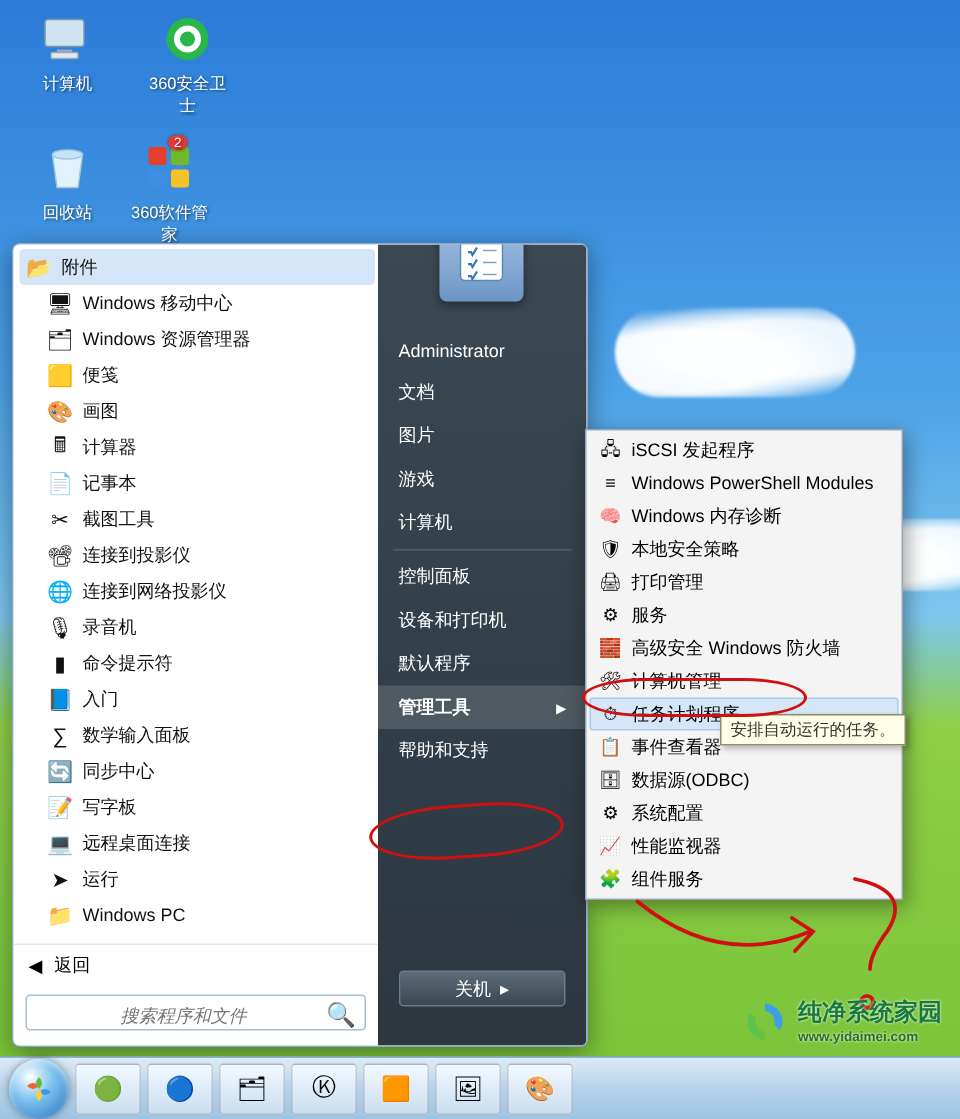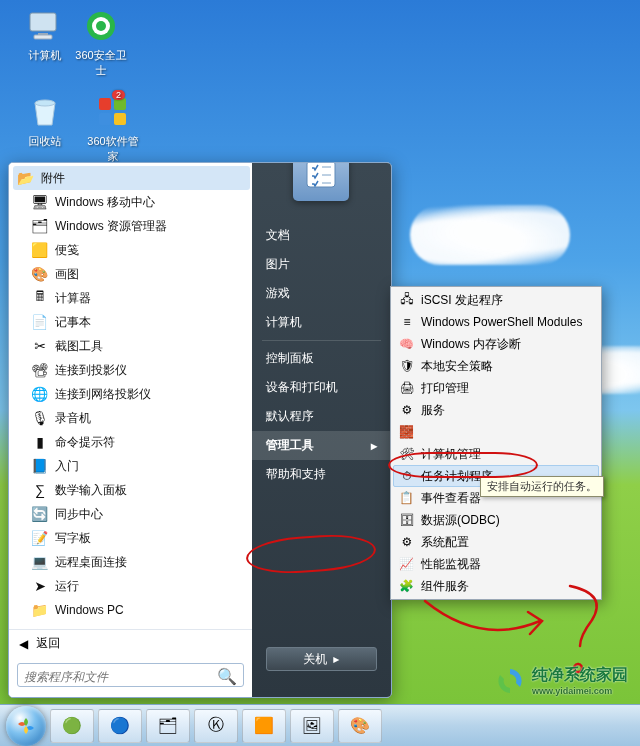--- a/index.html
+++ b/index.html
@@ -14,21 +14,21 @@
   
   .start-menu { position: absolute; left: 8px; bottom: 48px; width: 384px; height: 536px; background: #fff; border: 1px solid #8aa9cc; border-radius: 5px; box-shadow: 0 4px 18px rgba(0,0,0,.4); display: flex; overflow: hidden; }
   .sm-left { width: 244px; background: #fff; display: flex; flex-direction: column; }
   .sm-list { flex: 1; overflow: hidden; padding: 3px 2px 3px 4px; font-size: 12px; color: #111; }
   .sm-item { display: flex; align-items: center; height: 24px; padding: 0 4px; border-radius: 3px; cursor: pointer; }
   .sm-item:hover, .sm-item.hl { background: #d4e6f7; }
   .sm-item .mico { width: 18px; height: 18px; margin-right: 6px; display:flex; align-items:center; justify-content:center; font-size:14px; }
   .sm-folder { color: #f0b24b; }
   .sm-back { display:flex; align-items:center; gap:8px; padding:5px 10px; border-top:1px solid #e1e7ef; font-size:12px; cursor:pointer; }
   .sm-search { padding: 6px 8px 10px; }
-  .sm-search input { width: 100%; height: 24px; border: 1px solid #a7bdd6; border-radius: 3px; padding: 4px 22px 0 6px; font-size: 12px; color:#c2410c; font-style:italic; background: #fff; }
+  .sm-search input { width: 100%; height: 24px; border: 1px solid #a7bdd6; border-radius: 3px; padding: 4px 22px 0 6px; font-size: 12px; color:#c2410c; font-style:italic; background: #fff; text-align: center; }
   .sm-search .wrap { position:relative; }
   .sm-search .sico { position:absolute; right:6px; top:4px; color:#6a86a8; }
 
   .sm-right { width: 140px; background: linear-gradient(180deg,#3b4852 0%, #2c3740 100%); color:#fff; font-size:12px; position:relative; }
   .sm-avatar { position:absolute; top:-18px; left:50%; transform:translateX(-50%); width:56px; height:56px; border-radius:5px; background:linear-gradient(180deg,#a9c4e2,#6b96c6); display:flex; align-items:center; justify-content:center; box-shadow:0 2px 6px rgba(0,0,0,.4); }
   .sm-rlist { padding: 58px 0 0; }
   .sm-ritem { padding: 6px 14px; cursor:pointer; display:flex; align-items:center; justify-content:space-between; }
   .sm-ritem:hover, .sm-ritem.hl { background: rgba(255,255,255,.14); font-weight: bold; }
   .sm-sep { height:1px; margin:3px 10px; background: rgba(255,255,255,.15); }
   .sm-shut { position:absolute; bottom:26px; left:14px; right:14px; height:24px; background:linear-gradient(180deg,#5c6b77,#3c4750); border:1px solid #6b7a86; border-radius:3px; color:#fff; font-size:12px; display:flex; align-items:center; justify-content:center; gap:6px; cursor:pointer; }
@@ -65,21 +65,21 @@
   <div class="desktop-icon" style="left:14px; top:8px">
     <div class="ico">
         <svg width="34" height="30">
           <rect x="2" y="2" width="26" height="18" rx="2" fill="#cfe3f1" stroke="#7b95ab"></rect>
           <rect x="10" y="22" width="10" height="2" fill="#9ab"></rect>
           <rect x="6" y="24" width="18" height="4" rx="1" fill="#e1e8ee" stroke="#9ab"></rect>
         </svg>
       </div>
     <span>计算机</span>
   </div>
-  <div class="desktop-icon" style="left:70px; top:8px">
+  <div class="desktop-icon" style="left:94px; top:8px">
     <div class="ico">
         <svg width="34" height="34">
           <circle cx="17" cy="17" r="14" fill="#29b64a"></circle>
           <circle cx="17" cy="17" r="9" fill="#fff"></circle>
           <circle cx="17" cy="17" r="5" fill="#29b64a"></circle>
         </svg>
       </div>
     <span>360安全卫士</span>
   </div>
   <div class="desktop-icon" style="left:14px; top:94px">
@@ -207,20 +207,23 @@
       <svg width="36" height="36">
           <rect x="4" y="6" width="28" height="26" rx="3" fill="#fff"></rect>
           <rect x="4" y="6" width="28" height="26" rx="3" fill="none" stroke="#5e88b5"></rect>
           <path d="M9 13h2l1 2 3-5M9 21h2l1 2 3-5M9 29h2l1 2 3-5" stroke="#3a77bb" fill="none" stroke-width="1.5"></path>
           <line x1="19" y1="12" x2="28" y2="12" stroke="#7ca2c7"></line>
           <line x1="19" y1="20" x2="28" y2="20" stroke="#7ca2c7"></line>
           <line x1="19" y1="28" x2="28" y2="28" stroke="#7ca2c7"></line>
         </svg>
     </div>
     <div class="sm-rlist">
+      <div class="sm-ritem">
+          <span>Administrator</span>
+        </div>
       <div id="ritems1">
           <div class="sm-ritem">
             <span>文档</span>
           </div>
           <div class="sm-ritem">
             <span>图片</span>
           </div>
           <div class="sm-ritem">
             <span>游戏</span>
           </div>
@@ -275,20 +278,21 @@
     <div class="sub-item">
       <span class="sico2">🖨</span>
       <span>打印管理</span>
     </div>
     <div class="sub-item">
       <span class="sico2">⚙</span>
       <span>服务</span>
     </div>
     <div class="sub-item">
       <span class="sico2">🧱</span>
+      <span>高级安全 Windows 防火墙</span>
     </div>
     <div class="sub-item">
       <span class="sico2">🛠</span>
       <span>计算机管理</span>
     </div>
     <div class="sub-item hl">
       <span class="sico2">⏱</span>
       <span>任务计划程序</span>
     </div>
     <div class="sub-item">

